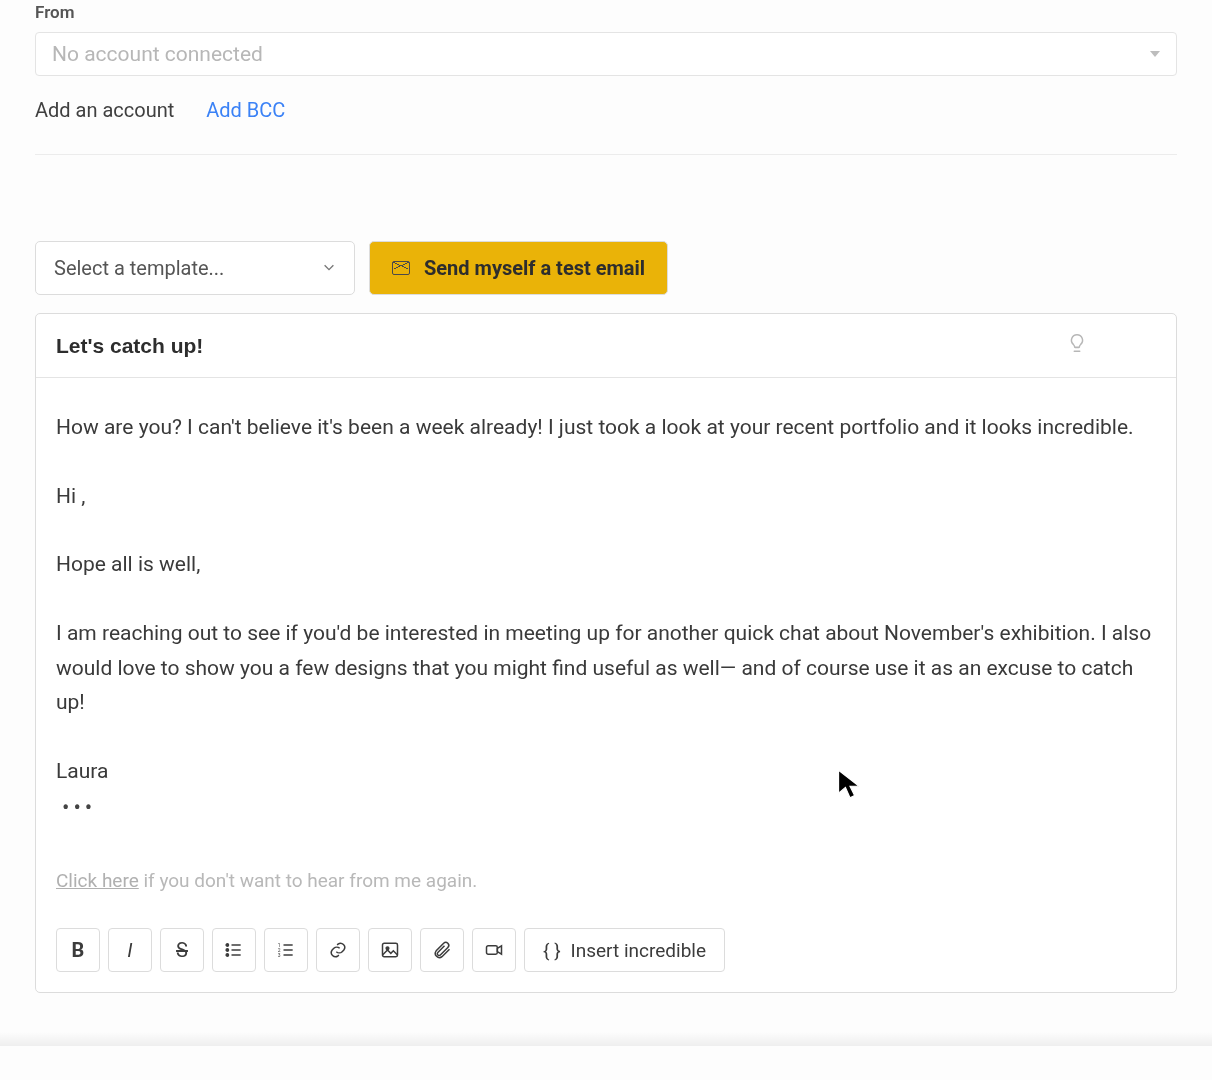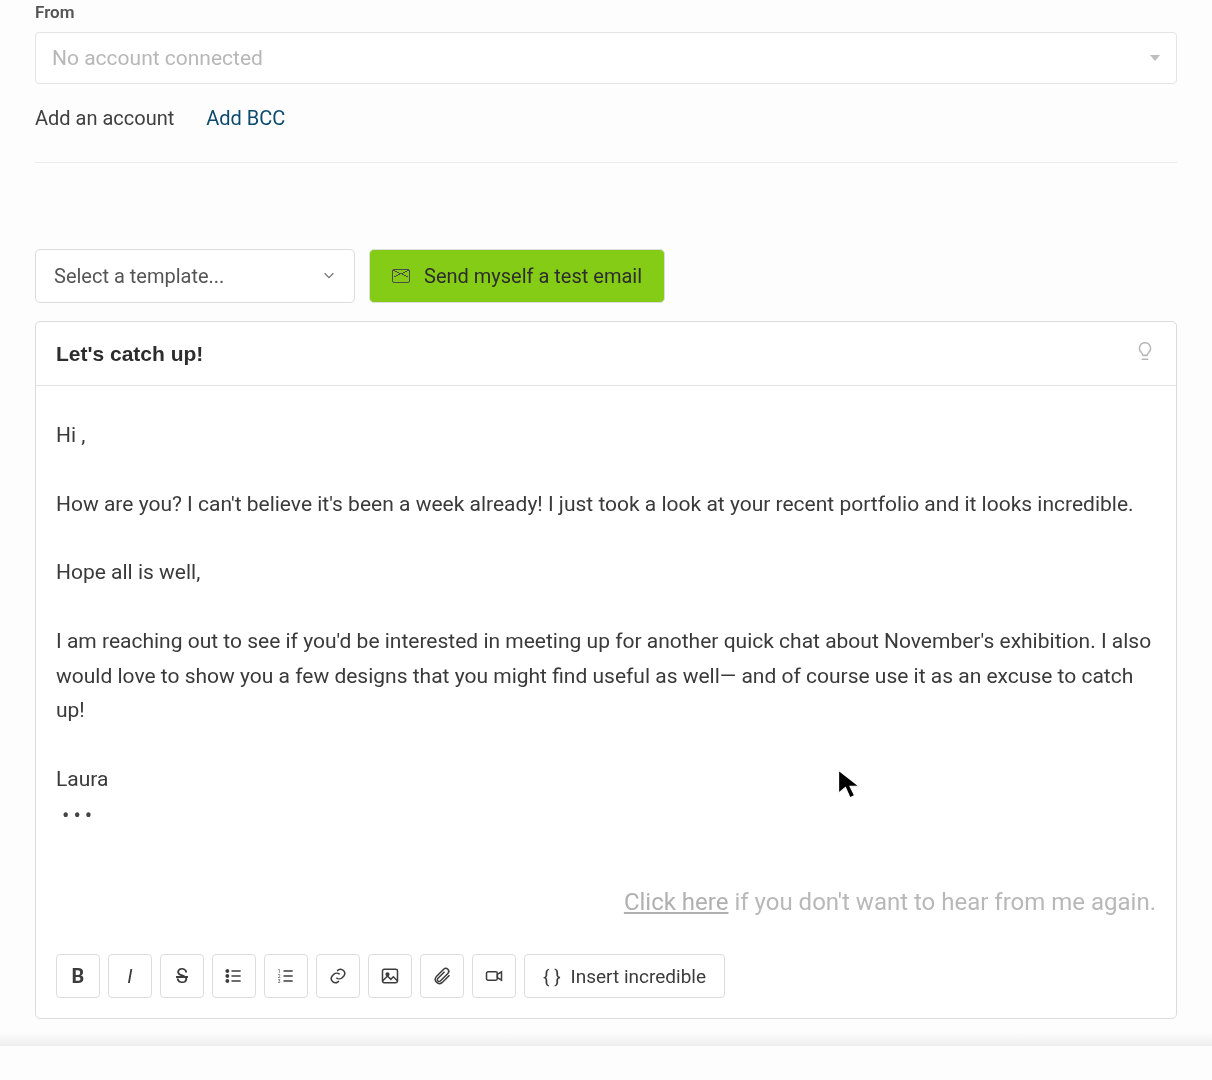--- a/index.html
+++ b/index.html
@@ -16,21 +16,21 @@
     padding: 0 35px;
   }
   .from-label {
     font-size: 17px;
     font-weight: 600;
     color: #555;
     margin-top: 2px;
   }
   .from-select {
     margin-top: 10px;
-    height: 52px;
+    height: 44px;
     border: 1px solid #e4e4e4;
     border-radius: 4px;
     background: #fff;
     display: flex;
     align-items: center;
     justify-content: space-between;
     padding: 0 16px;
     cursor: pointer;
   }
   .from-select .placeholder {
@@ -43,21 +43,21 @@
     border-right: 5px solid transparent;
     border-top: 6px solid #bdbdbd;
   }
   .link-row {
     margin-top: 22px;
     display: flex;
     gap: 32px;
     font-size: 20px;
   }
   .link-primary { color: #404040; cursor: pointer; }
-  .link-muted { color: #0c4a6e; cursor: pointer; }
+  .link-muted { color: #3b82f6; cursor: pointer; }
   .hr {
     border: none;
     border-top: 1px solid #ececec;
     margin-top: 32px;
   }
   .actions-row {
     margin-top: 86px;
     display: flex;
     gap: 14px;
   }
@@ -76,28 +76,29 @@
     color: #555;
   }
   .chevron {
     color: #888;
     font-size: 16px;
   }
   .test-btn {
     height: 54px;
     border: 1px solid #dcdcdc;
     border-radius: 5px;
-    background: #84cc16;
+    background: #eab308;
     padding: 8px 22px;
     display: flex;
     align-items: center;
     gap: 14px;
     cursor: pointer;
     font-size: 20px;
     color: #2d2d2d;
+    font-weight: bold;
   }
   .envelope-icon {
     width: 18px; height: 14px;
     border: 1.8px solid #4a4a4a;
     border-radius: 2px;
     position: relative;
   }
   .envelope-icon::after {
     content: '';
     position: absolute;
@@ -108,21 +109,20 @@
   }
   .editor {
     margin-top: 18px;
     border: 1px solid #dcdcdc;
     border-radius: 5px;
     background: #fff;
   }
   .subject-row {
     display: flex;
     align-items: center;
-    justify-content: space-between;
     padding: 18px 20px;
     border-bottom: 1px solid #e4e4e4;
     gap: 20px;
   }
   .subject-input {
     border: none;
     outline: none;
     font-size: 21px;
     font-weight: 700;
     color: #2d2d2d;
@@ -143,24 +143,23 @@
   .body-area p { margin-bottom: 34px; }
   .body-area p.tight { margin-bottom: 6px; }
   .ellipsis-dots {
     font-size: 22px;
     color: #444;
     letter-spacing: 4px;
     margin-left: 6px;
     margin-top: -4px;
   }
   .unsubscribe {
-    margin-top: 48px;
-    font-size: 24px;
+    margin-top: 38px;
+    font-size: 19px;
     color: #b8b8b8;
-    text-align: right;
   }
   .unsubscribe .ulink {
     text-decoration: underline;
     color: #b0b0b0;
     cursor: pointer;
   }
   .toolbar {
     display: flex;
     gap: 8px;
     padding: 14px 20px 20px 20px;
@@ -232,22 +231,22 @@
     <div class="subject-row">
       <input class="subject-input" value="Let's catch up!" style="">
       <span class="bulb">
         <svg viewBox="0 0 24 24" width="22" height="22">
             <path d="M9 21h6M10 17h4M12 3a6 6 0 00-4 10.5c.8.9 1.5 1.8 1.5 3h5c0-1.2.7-2.1 1.5-3A6 6 0 0012 3z" fill="none" stroke="#b7b7b7" stroke-width="1.6" stroke-linecap="round"></path>
           </svg>
       </span>
     </div>
 
     <div class="body-area">
+      <p>How are you? I can't believe it's been a week already! I just took a look at your recent portfolio and it looks incredible.</p>
       <p>Hi ,</p>
-      <p>How are you? I can't believe it's been a week already! I just took a look at your recent portfolio and it looks incredible.</p>
       <p>Hope all is well,</p>
       <p>I am reaching out to see if you'd be interested in meeting up for another quick chat about November's exhibition. I also would love to show you a few designs that you might find useful as well— and of course use it as an excuse to catch up!</p>
       <p class="tight">Laura</p>
       <div class="ellipsis-dots">•••</div>
 
       <div class="unsubscribe">
         <span class="ulink">Click here</span><span> if you don't want to hear from me again.</span>
       </div>
     </div>
 

